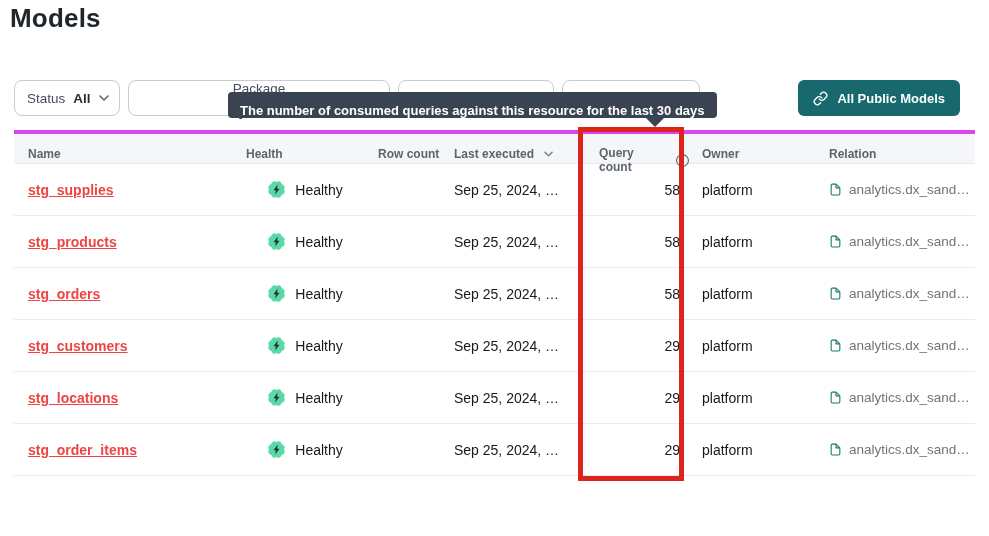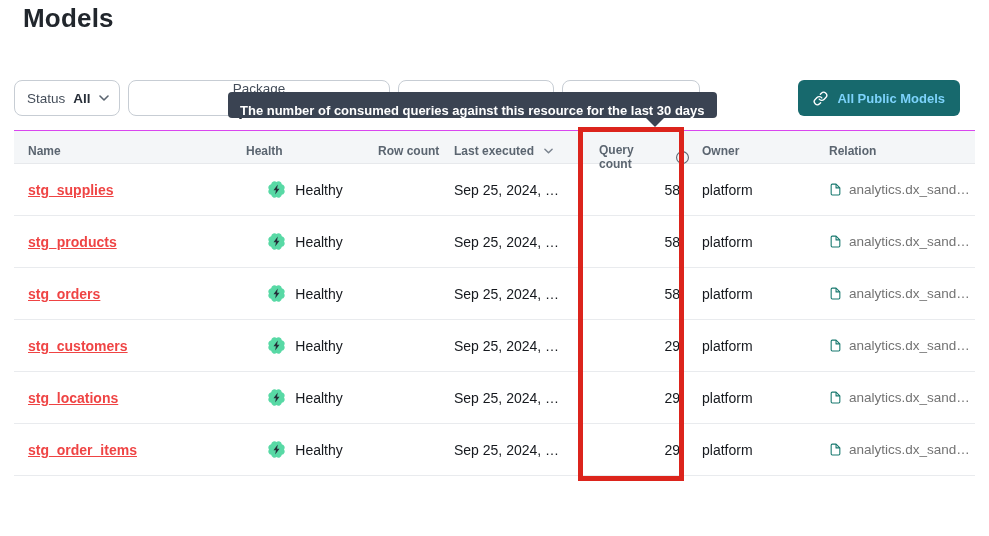--- a/index.html
+++ b/index.html
@@ -2,39 +2,39 @@
 <html><head>
 <meta charset="utf-8">
 <style>
   * { margin:0; padding:0; box-sizing:border-box; }
   body { background:#fff; }
   .page {
     position:relative; width:989px; height:536px; background:#ffffff;
     font-family:"Liberation Sans", sans-serif; overflow:hidden;
   }
   .title {
-    position:absolute; left:23px; top:3px;
+    position:absolute; left:10px; top:3px;
     font-size:26px; font-weight:600; color:#21262c; letter-spacing:.2px;
   }
   
   .toolbar { position:absolute; left:14px; top:80px; width:946px; height:36px; }
   .filters { display:flex; gap:8px; }
   .filter {
     height:36px; border:1px solid #c7cdd4; border-radius:8px; background:#fff;
     display:flex; align-items:center; gap:8px; padding:0 12px;
     font-size:13.5px; cursor:pointer;
   }
   .f1 { width:106px; } .f2 { width:262px;flex-direction:column; } .f3 { width:156px; }
   .f4 { width:138px; justify-content:flex-end; }
   .f-label { color:#454e5a; }
   .f-value { font-weight:600; color:#272e38; }
   .chev { flex:0 0 auto; display:flex; }
   .btn-public {
     position:absolute; right:0; top:0; height:36px;
-    background:#17696d; color:#7dd3fc; border:none; border-radius:6px;
+    background:#17696d; color:#ffffff; border:none; border-radius:6px;
     display:flex; align-items:center; gap:9px; padding:0 15px;
     font-size:13px; font-weight:700; font-family:inherit; cursor:pointer;
   }
   
   .tooltip {
     position:absolute; left:228px; top:92px; z-index:30;
     background:#3a4352; color:#fff; border-radius:4px;
     height:26px; padding:0 12px; display:flex; align-items:flex-end;
     font-size:13px; font-weight:700; white-space:nowrap;
   }
@@ -49,21 +49,21 @@
     border:5px solid #dc241c; z-index:20; pointer-events:none;
   }
   
   .tbl { position:absolute; left:14px; top:130px; width:961px; }
   .thead, .trow {
     display:grid; align-items:center;
     grid-template-columns:218px 132px 76px 138px 112px 124px 161px;
   }
   .thead {
     height:34px; background:#f4f6f8;
-    border-top:1px solid #d946ef; border-bottom:1px solid #e7e9ec;
+    border-top:4px solid #d946ef; border-bottom:1px solid #e7e9ec;
     font-size:12px; font-weight:700; color:#5b6570;
   }
   .trow { height:52px; border-bottom:1px solid #e9ebee; font-size:14px; color:#16191e; }
   .th, .cell { padding-left:14px; display:flex; align-items:center; gap:8px; }
   .th.q-head { padding-left:21px; gap:6px;margin-top:12px; }
   .cell.q { justify-content:flex-end; padding-left:0; padding-right:10px; }
   .th.owner-h, .cell.owner { padding-left:12px; }
   .th.rel-h, .cell.rel { padding-left:15px; gap:7px; }
   .name-link { color:#ef4444; font-weight:700; text-decoration:underline; cursor:pointer; }
   .rel-link { color:#737373; font-size:13.5px; cursor:pointer; }

